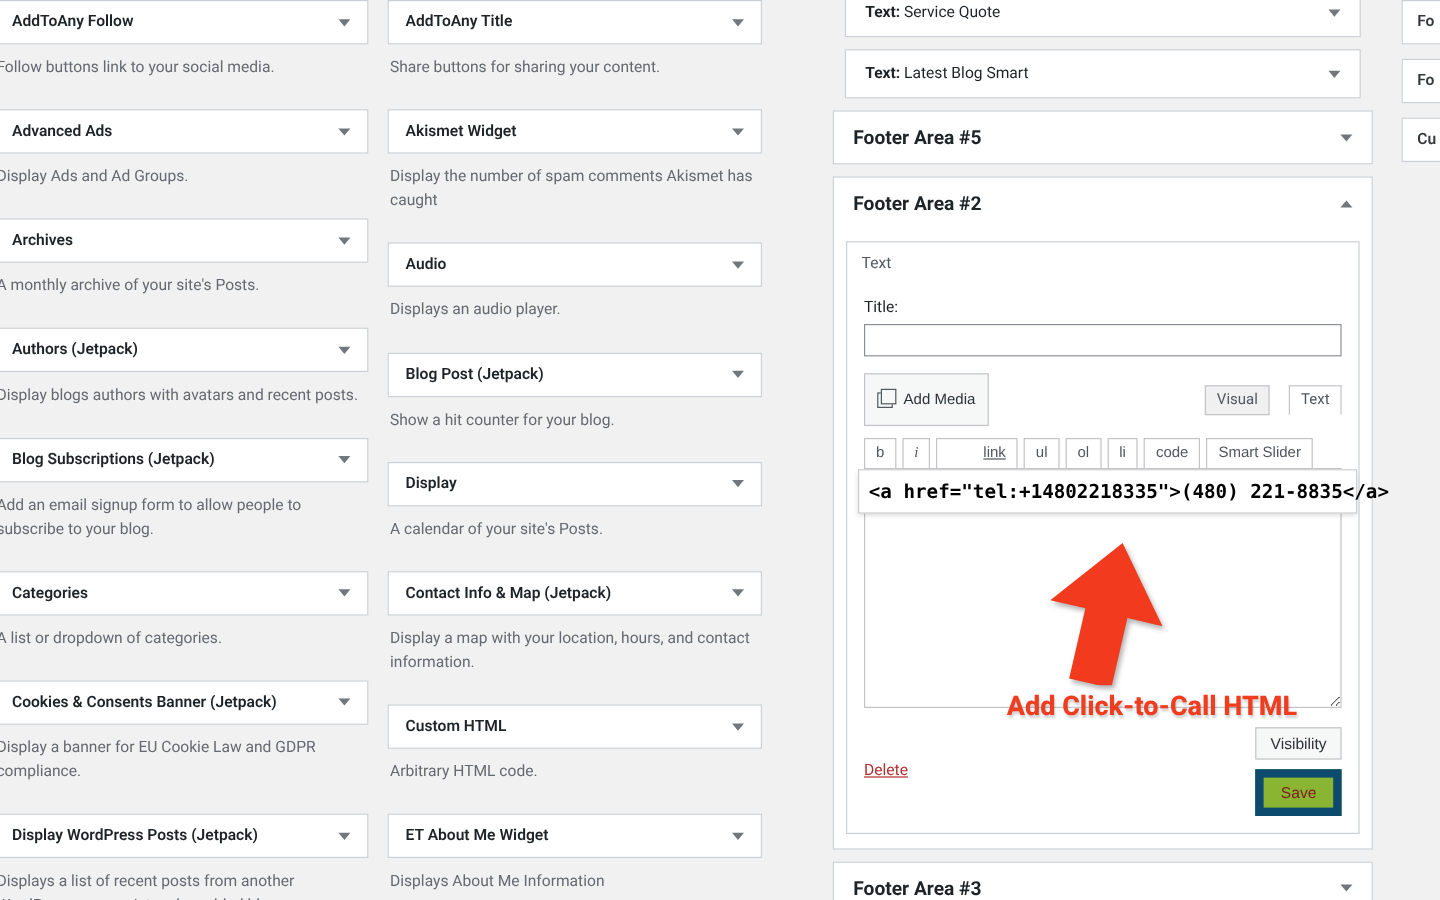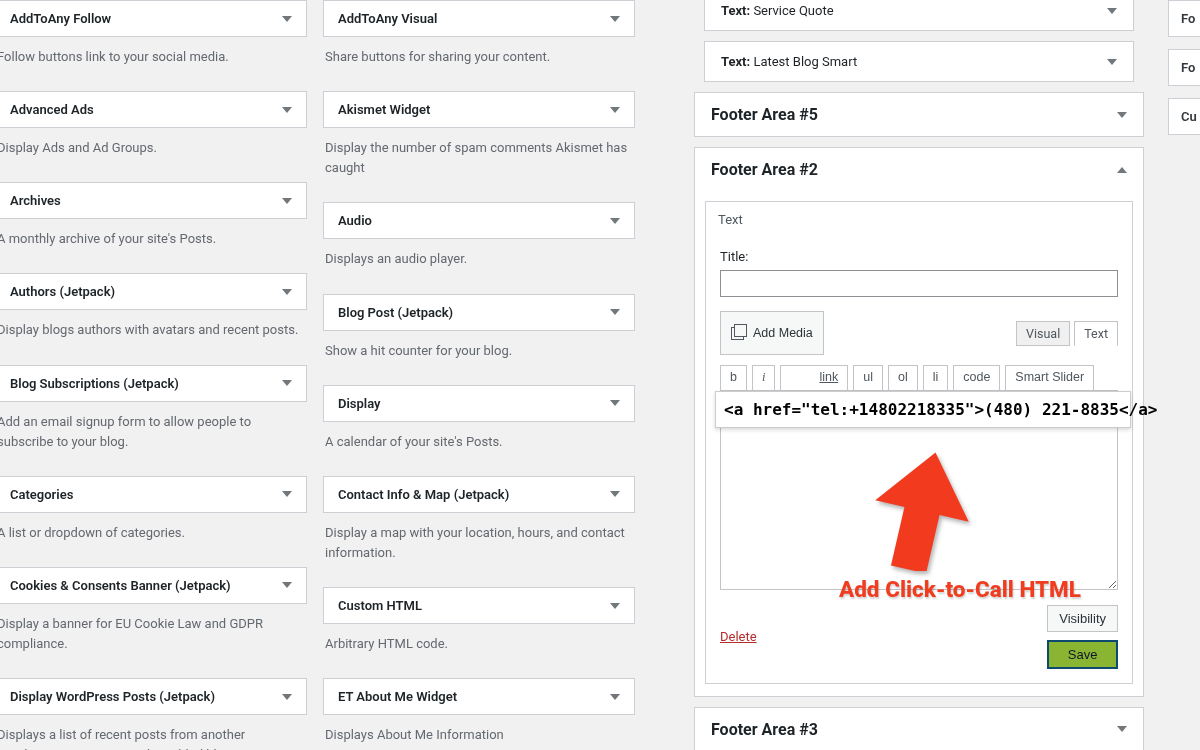--- a/index.html
+++ b/index.html
@@ -23,34 +23,34 @@
 .inner-panel{background:#fff;border:1px solid #ccd0d4;margin:10px;margin-bottom:0;}
 .inner-header{padding:10px 12px;display:flex;justify-content:space-between;align-items:center;font-size:13px;color:#50575e;}
 .open-body{padding:12px 14px 14px;}
 .field-label{font-size:13px;margin-bottom:6px;color:#1d2327;}
 .title-input{width:100%;border:1px solid #8c8f94;padding:5px 8px;font-size:13px;margin-bottom:14px;background:#fff;}
 .toolbar-row{display:flex;justify-content:space-between;align-items:center;margin-bottom:10px;}
 .add-media{border:1px solid #c3c4c7;background:#f6f7f7;padding:14px 10px;font-size:12.5px;display:flex;align-items:center;gap:6px;cursor:pointer;color:#2c3338;}
 .media-icon{display:inline-block;width:16px;height:14px;position:relative;}
 .media-icon::before{content:"";position:absolute;width:11px;height:11px;border:1.3px solid #50575e;left:0;top:1px;}
 .media-icon::after{content:"";position:absolute;width:11px;height:11px;border:1.3px solid #50575e;left:3px;top:-2px;background:#f6f7f7;}
-.tabs{display:flex;gap:4px;}
+.tabs{display:flex;gap:16px;}
 .tab{border:1px solid #c3c4c7;background:#f0f0f1;padding:4px 9px;font-size:12.5px;cursor:pointer;color:#50575e;}
 .tab.active{background:#fff;border-bottom-color:#fff;}
 .ed-toolbar{display:flex;gap:5px;margin-bottom:0;}
 .ed-btn{border:1px solid #c3c4c7;background:#fff;padding:3px 9px;font-size:12.5px;cursor:pointer;color:#50575e;line-height:1.4;}
 .link-btn{text-decoration:underline;padding-left:38px;}
 .textarea-wrap{position:relative;margin-top:-1px;}
 .textarea{width:100%;height:200px;border:1px solid #c3c4c7;padding:4px 6px;font-family:Menlo,Consolas,monospace;font-size:12.5px;resize:vertical;}
 .code-overlay{position:absolute;left:-5px;top:1px;right:-13px;background:#fff;border:1px solid #ccc;padding:8px 8px;font-family:Menlo,Consolas,monospace;font-size:16px;font-weight:700;color:#000;white-space:nowrap;box-shadow:0 2px 4px rgba(0,0,0,0.15);}
 .footer-actions{display:flex;justify-content:space-between;align-items:center;margin-top:12px;}
 .delete-link{color:#b32d2e;text-decoration:underline;font-size:13px;cursor:pointer;}
 .right-buttons{display:flex;gap:8px;flex-direction:column;}
 .btn-vis{border:1px solid #c3c4c7;background:#f6f7f7;padding:5px 11px;font-size:13px;cursor:pointer;color:#2c3338;}
-.btn-save{border:2px solid #0c4a6e;background:#8ab533;color:#0f172a;padding:5px 14px;font-size:13px;cursor:pointer;}
+.btn-save{border:7px solid #0c4a6e;background:#8ab533;color:#7f1d1d;padding:5px 14px;font-size:13px;cursor:pointer;}
 .arrow{position:absolute;left:862px;top:451px;width:120px;height:120px;pointer-events:none;filter:drop-shadow(2px 3px 2px rgba(0,0,0,0.3));}
 .arrow-shape{width:100%;height:100%;}
 .callout{position:absolute;left:839px;top:576px;font-size:22.5px;font-weight:800;color:#f03c1f;text-shadow:1px 2px 2px rgba(0,0,0,0.18);white-space:nowrap;}
 .far-right{position:absolute;left:1168px;top:0;width:60px;}
 .far-item{background:#fff;border:1px solid #ccd0d4;padding:10px 12px;font-weight:600;font-size:13px;margin-bottom:12px;}
 </style>
 </head>
 <body>
 <div class="viewport">
 
@@ -110,21 +110,21 @@
             <div class="widget-header">
               <span>Display WordPress Posts (Jetpack)</span>
               <span class="chev"></span>
             </div>
             <div class="widget-desc">Displays a list of recent posts from another WordPress.com or Jetpack-enabled blog.</div>
           </div>
         </div>
     <div class="widget-col" id="col-right">
           <div class="widget-item">
             <div class="widget-header">
-              <span>AddToAny Visual</span>
+              <span>AddToAny Title</span>
               <span class="chev"></span>
             </div>
             <div class="widget-desc">Share buttons for sharing your content.</div>
           </div>
           <div class="widget-item">
             <div class="widget-header">
               <span>Akismet Widget</span>
               <span class="chev"></span>
             </div>
             <div class="widget-desc">Display the number of spam comments Akismet has caught</div>

